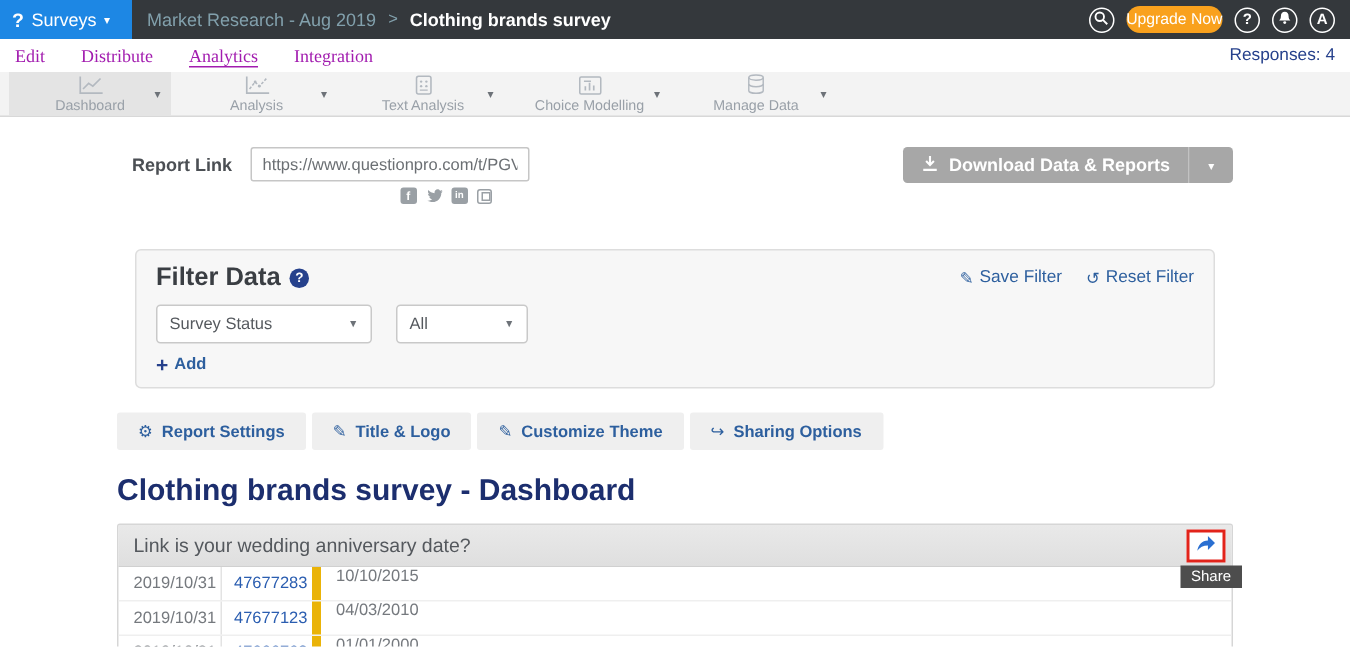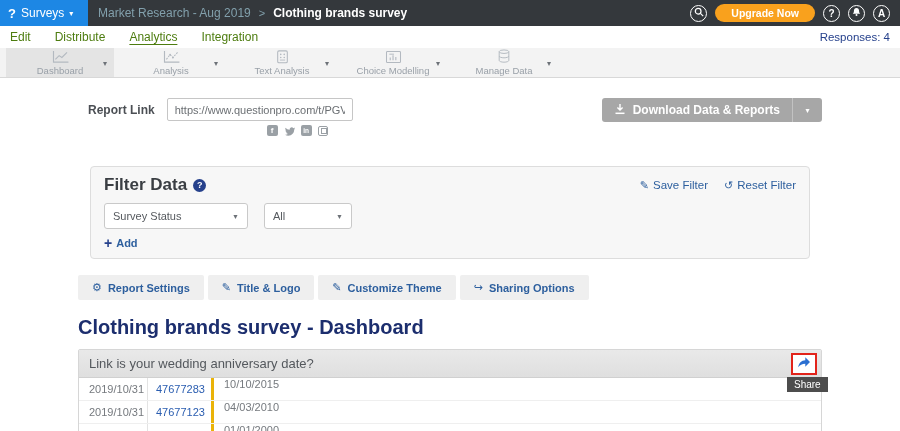--- a/index.html
+++ b/index.html
@@ -14,28 +14,28 @@
   .logo-product { color:#fff; font-size:12px; }
   .logo-caret { color:#fff; font-size:8px; }
   .breadcrumb { display:flex; align-items:center; margin-left:10px; gap:8px; font-size:12px; }
   .bc-parent { color:#82a0ac; cursor:pointer; }
   .bc-sep { color:#82a0ac; font-size:11px; }
   .bc-current { color:#fff; font-weight:600; }
   .topbar-right { margin-left:auto; display:flex; align-items:center; gap:8px; padding-right:10px; }
   .circle-btn { width:17px; height:17px; border:1.5px solid #fff; border-radius:50%;
     background:transparent; display:flex; align-items:center; justify-content:center;
     color:#fff; font-size:10px; font-weight:bold; cursor:pointer; flex:0 0 auto; }
-  .upgrade-btn { background:#f9a11d; border:none; color:#fff; font-weight:bold;
-    font-size:10.5px; height:18px; border-radius:9px; padding:0 16px; cursor:pointer;text-align:center; }
+  .upgrade-btn { background:#f9a11d; border:none; color:#fff; font-weight:normal;
+    font-size:10.5px; height:18px; border-radius:9px; padding:0 0; cursor:pointer;text-align:center; }
 
   
   .main-nav { height:22px; display:flex; align-items:center; padding-left:10px;
     background:#fff; }
-  .nav-link { font-size:12px; color:#4d7c0f; margin-right:24px; cursor:pointer;
-    text-decoration:none; }
+  .nav-link { font-size:12px; color:#a21caf; margin-right:24px; cursor:pointer;
+    text-decoration:none;font-family:Liberation Serif, serif; }
   .nav-link.active { text-decoration:underline; text-underline-offset:3px; }
   .responses { margin-left:auto; margin-right:10px; font-size:11.5px; color:#26418c; }
 
   
   .an-toolbar { height:30px; background:#f3f3f3; border-bottom:1px solid #d8d8d8;
     display:flex; padding-left:6px; }
   .tool-item { width:108px; position:relative; display:flex; flex-direction:column;
     align-items:center; justify-content:center; cursor:pointer; margin-right:3px; }
   .tool-item.active { background:#e4e4e4; }
   .tool-label { font-size:9.5px; color:#99a0a8; margin-top:1px; }
@@ -107,21 +107,21 @@
   .share-wrap { margin-left:auto; position:relative; }
   .share-btn { background:#fff; border:2px solid #e2231a; width:26px; height:22px;
     display:flex; align-items:center; justify-content:center; cursor:pointer; padding:0; }
   .share-tooltip { position:absolute; top:24px; left:-4px; background:#4d4d4d; color:#fff;
     font-size:10px; padding:2px 7px; white-space:nowrap; z-index:5; }
   .qp-rows { }
   .trow { display:flex; height:23px; align-items:flex-start; border-bottom:1px solid #efefef;
     font-size:11px; }
   .c1 { width:69px; padding-left:10px; color:#75797e; border-right:1px solid #e3e3e3;
     height:100%; display:flex; align-items:center; }
-  .c2 { width:66px; padding-left:8px; color:#2a5db0; border-right:3px solid #eab308;
+  .c2 { width:66px; padding-left:8px; color:#2a5db0; border-right:6px solid #eab308;
     height:100%; display:flex; align-items:center; cursor:pointer; }
   .c3 { padding-left:10px; color:#75797e; }
 </style>
 </head>
 <body>
 
 <header class="topbar">
   <div class="logo-area">
     <span class="logo-glyph">?</span>
     <span class="logo-product">Surveys</span>

